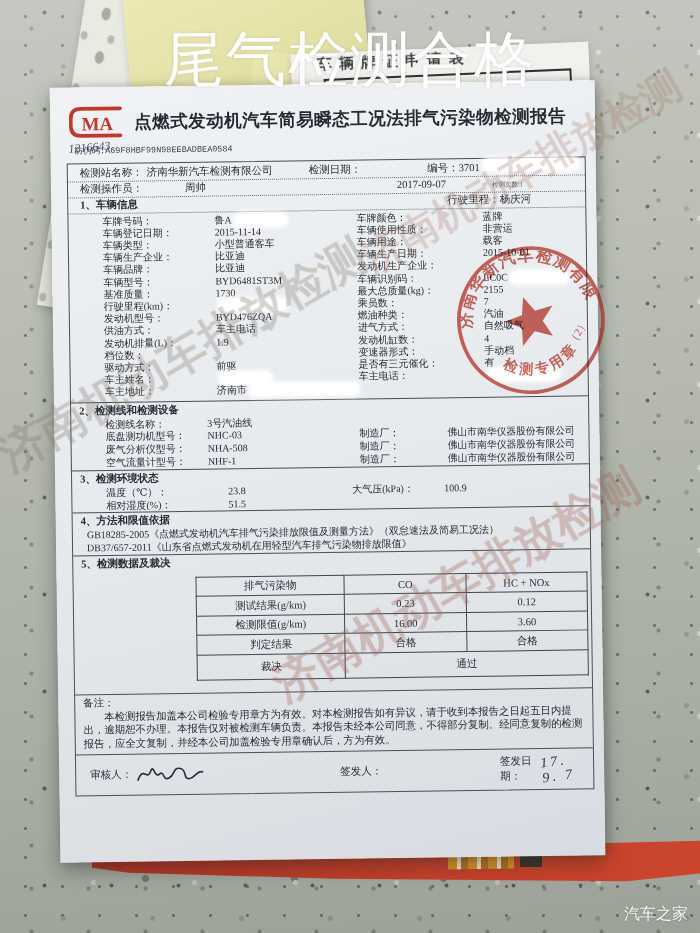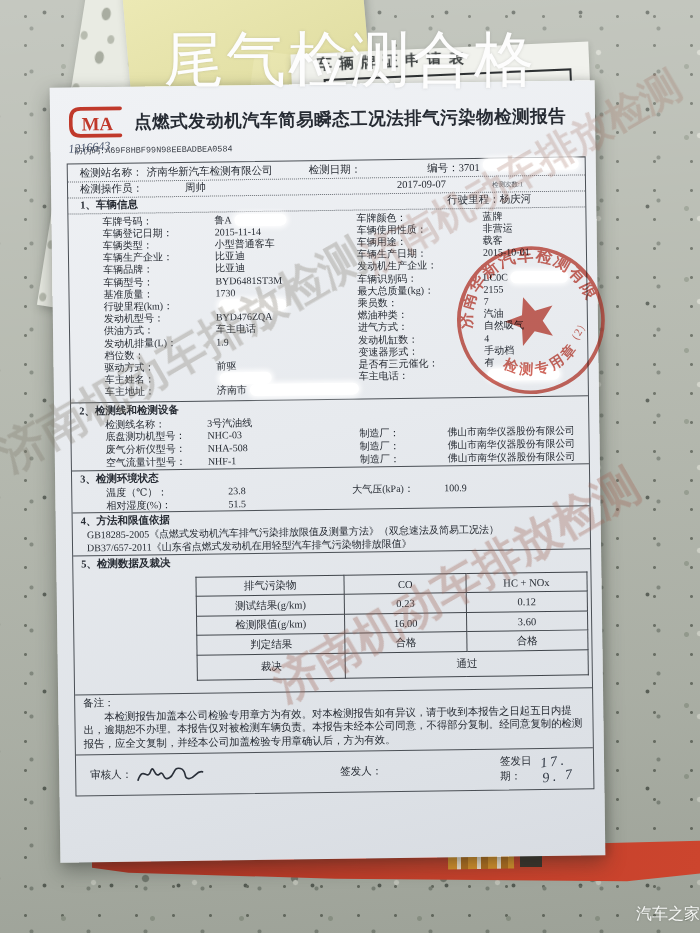--- a/index.html
+++ b/index.html
@@ -112,21 +112,21 @@
   
   .wm{position:absolute;z-index:7;white-space:nowrap;font-weight:700;
     transform:rotate(-30deg);transform-origin:left top;pointer-events:none;
     font-family:"Liberation Serif",serif;filter:blur(.5px);}
   .wm1{left:-12px;top:432px;font-size:46px;color:rgba(128,120,110,.32);}
   .wm2{left:262px;top:662px;font-size:46px;color:rgba(158,100,85,.34);}
   .wm3{left:352px;top:238px;font-size:40px;color:rgba(160,108,92,.26);}
   .overlay-title{position:absolute;left:0;right:0;top:20px;z-index:9;text-align:center;
     font-size:60px;font-weight:400;color:#fdfdfd;letter-spacing:2px;
     text-shadow:0 0 3px rgba(120,120,120,.25);}
-  .site-wm{position:absolute;right:0;bottom:8px;z-index:9;color:#f5f6f4;font-size:16px;
+  .site-wm{position:absolute;right:12px;bottom:8px;z-index:9;color:#f5f6f4;font-size:16px;
     font-family:Liberation Mono, monospace;
     text-shadow:0 0 2px rgba(90,95,90,.5);text-align:right;}
 </style>
 </head>
 <body>
 
 <div class="stage">
 
   <div class="hole-card"></div>
   <div class="yellow-paper"></div>

